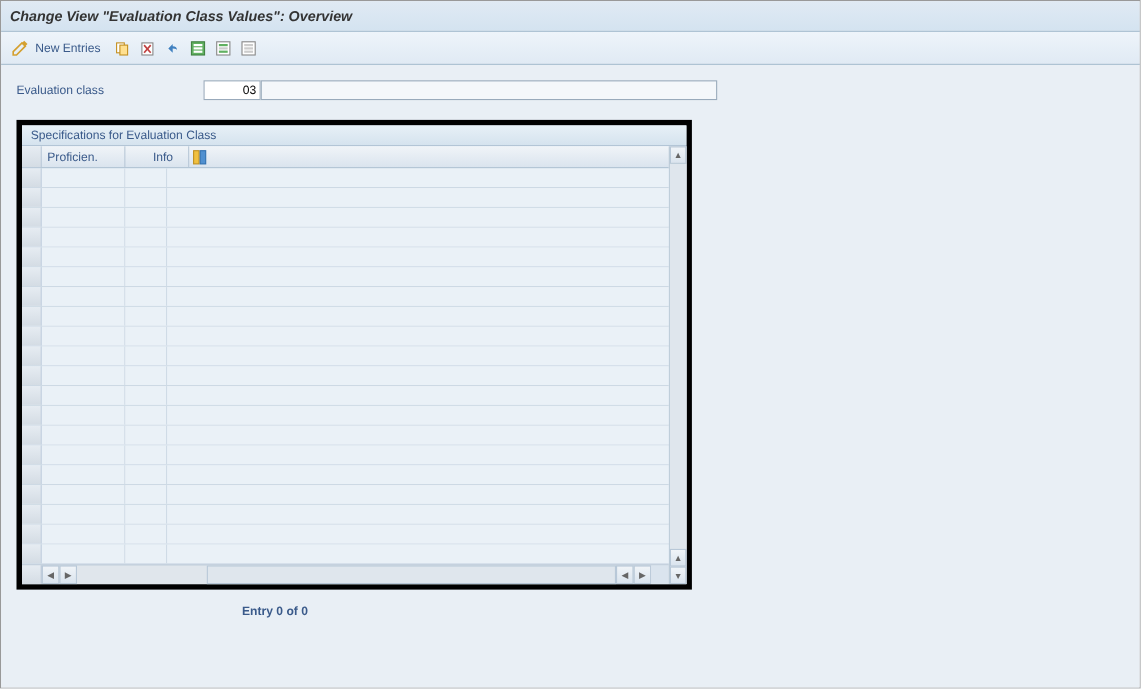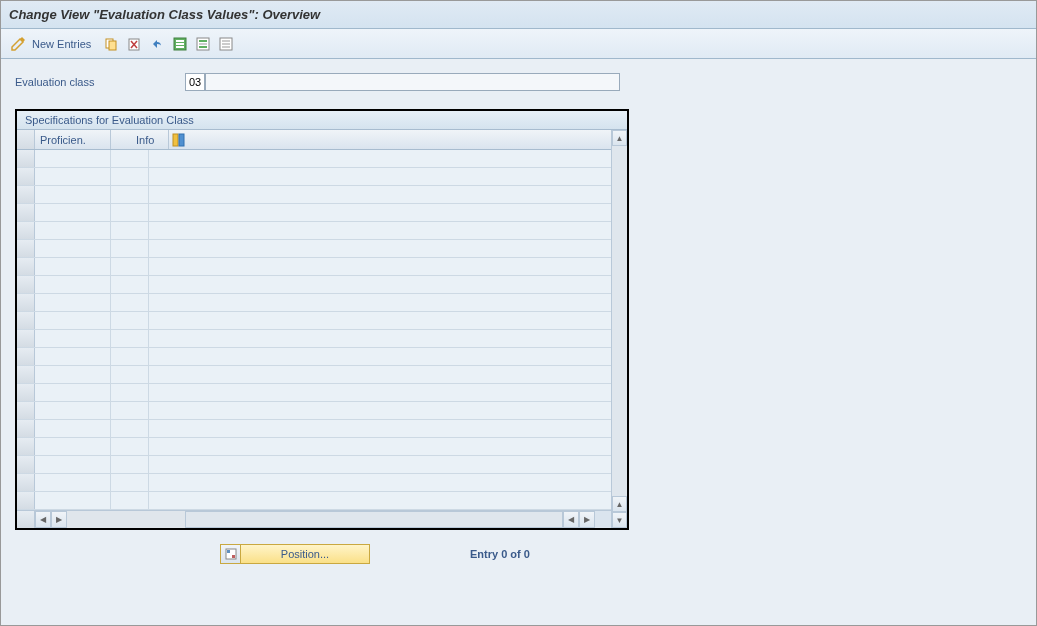--- a/index.html
+++ b/index.html
@@ -12,24 +12,24 @@
     .tb-icon { width: 18px; height: 18px; display: inline-flex; align-items: center; justify-content: center; cursor: pointer; }
     .tb-label { color: #3a5a8a; cursor: pointer; margin-right: 6px; }
     .tb-icon svg { display: block; }
     
     .watermark { position: absolute; left: 280px; top: 32px; color: #e48a3a; font-size: 18px; font-weight: bold; letter-spacing: 0.5px; z-index: 10; }
     
     .content { background: #e9eff5; padding: 14px 14px; height: calc(100% - 58px); }
     
     .form-row { display: flex; align-items: center; margin-bottom: 18px; gap: 0; }
     .form-label { width: 170px; color: #3a5a8a; }
-    .form-input-small { width: 20px; height: 18px; border: 1px solid #9ab; background: #fff; text-align: right; padding: 1px 3px; font-size: 11px; }
+    .form-input-small { width: 52px; height: 18px; border: 1px solid #9ab; background: #fff; text-align: right; padding: 1px 3px; font-size: 11px; }
     .form-input-long { width: 415px; height: 18px; border: 1px solid #9ab; background: #f4f7fa; padding: 1px 3px; }
     
-    .panel { border: 2px solid #000000; background: #dfe9f2; width: 614px; }
+    .panel { border: 5px solid #000000; background: #dfe9f2; width: 614px; }
     .panel-header { background: linear-gradient(to bottom, #e7f0f7, #d5e3ee); padding: 3px 8px; color: #3a5a8a; border-bottom: 1px solid #a8bccf; }
     
     .grid-wrapper { display: flex; background: #e6eef6; }
     .grid-main { flex: 1; }
     .grid-headers { display: flex; background: linear-gradient(to bottom, #f0f4f8, #dae4ee); border-bottom: 1px solid #a8bccf; height: 20px; }
     .gh-cell { border-right: 1px solid #b8c8d8; padding: 2px 5px; color: #3a5a8a; display: flex; align-items: center; }
     .gh-sel { width: 18px; background: linear-gradient(to bottom, #e6ecf2, #d4dce4); }
     .gh-prof { width: 76px; }
     .gh-info { width: 38px; margin-left: 20px; }
     .gh-desc { flex: 1; }
@@ -286,26 +286,16 @@
         <div class="grid-vscroll">
           <div class="scroll-btn">▲</div>
           <div class="scroll-track"></div>
           <div class="scroll-btn">▲</div>
           <div class="scroll-btn">▼</div>
         </div>
       </div>
     </div>
 
     <div class="footer-row">
-      <div class="position-btn">
-        <span class="pb-icon">
-          <svg width="12" height="12" viewBox="0 0 12 12">
-              <rect x="1" y="1" width="10" height="10" fill="#fff" stroke="#888"></rect>
-              <rect x="2" y="2" width="3" height="3" fill="#6090c0"></rect>
-              <rect x="7" y="7" width="3" height="3" fill="#c06060"></rect>
-            </svg>
-        </span>
-        <span class="pb-text">Position...</span>
-      </div>
       <span class="entry-text">Entry 0 of 0</span>
     </div>
   </div>
 </div>
 
 </body></html>

